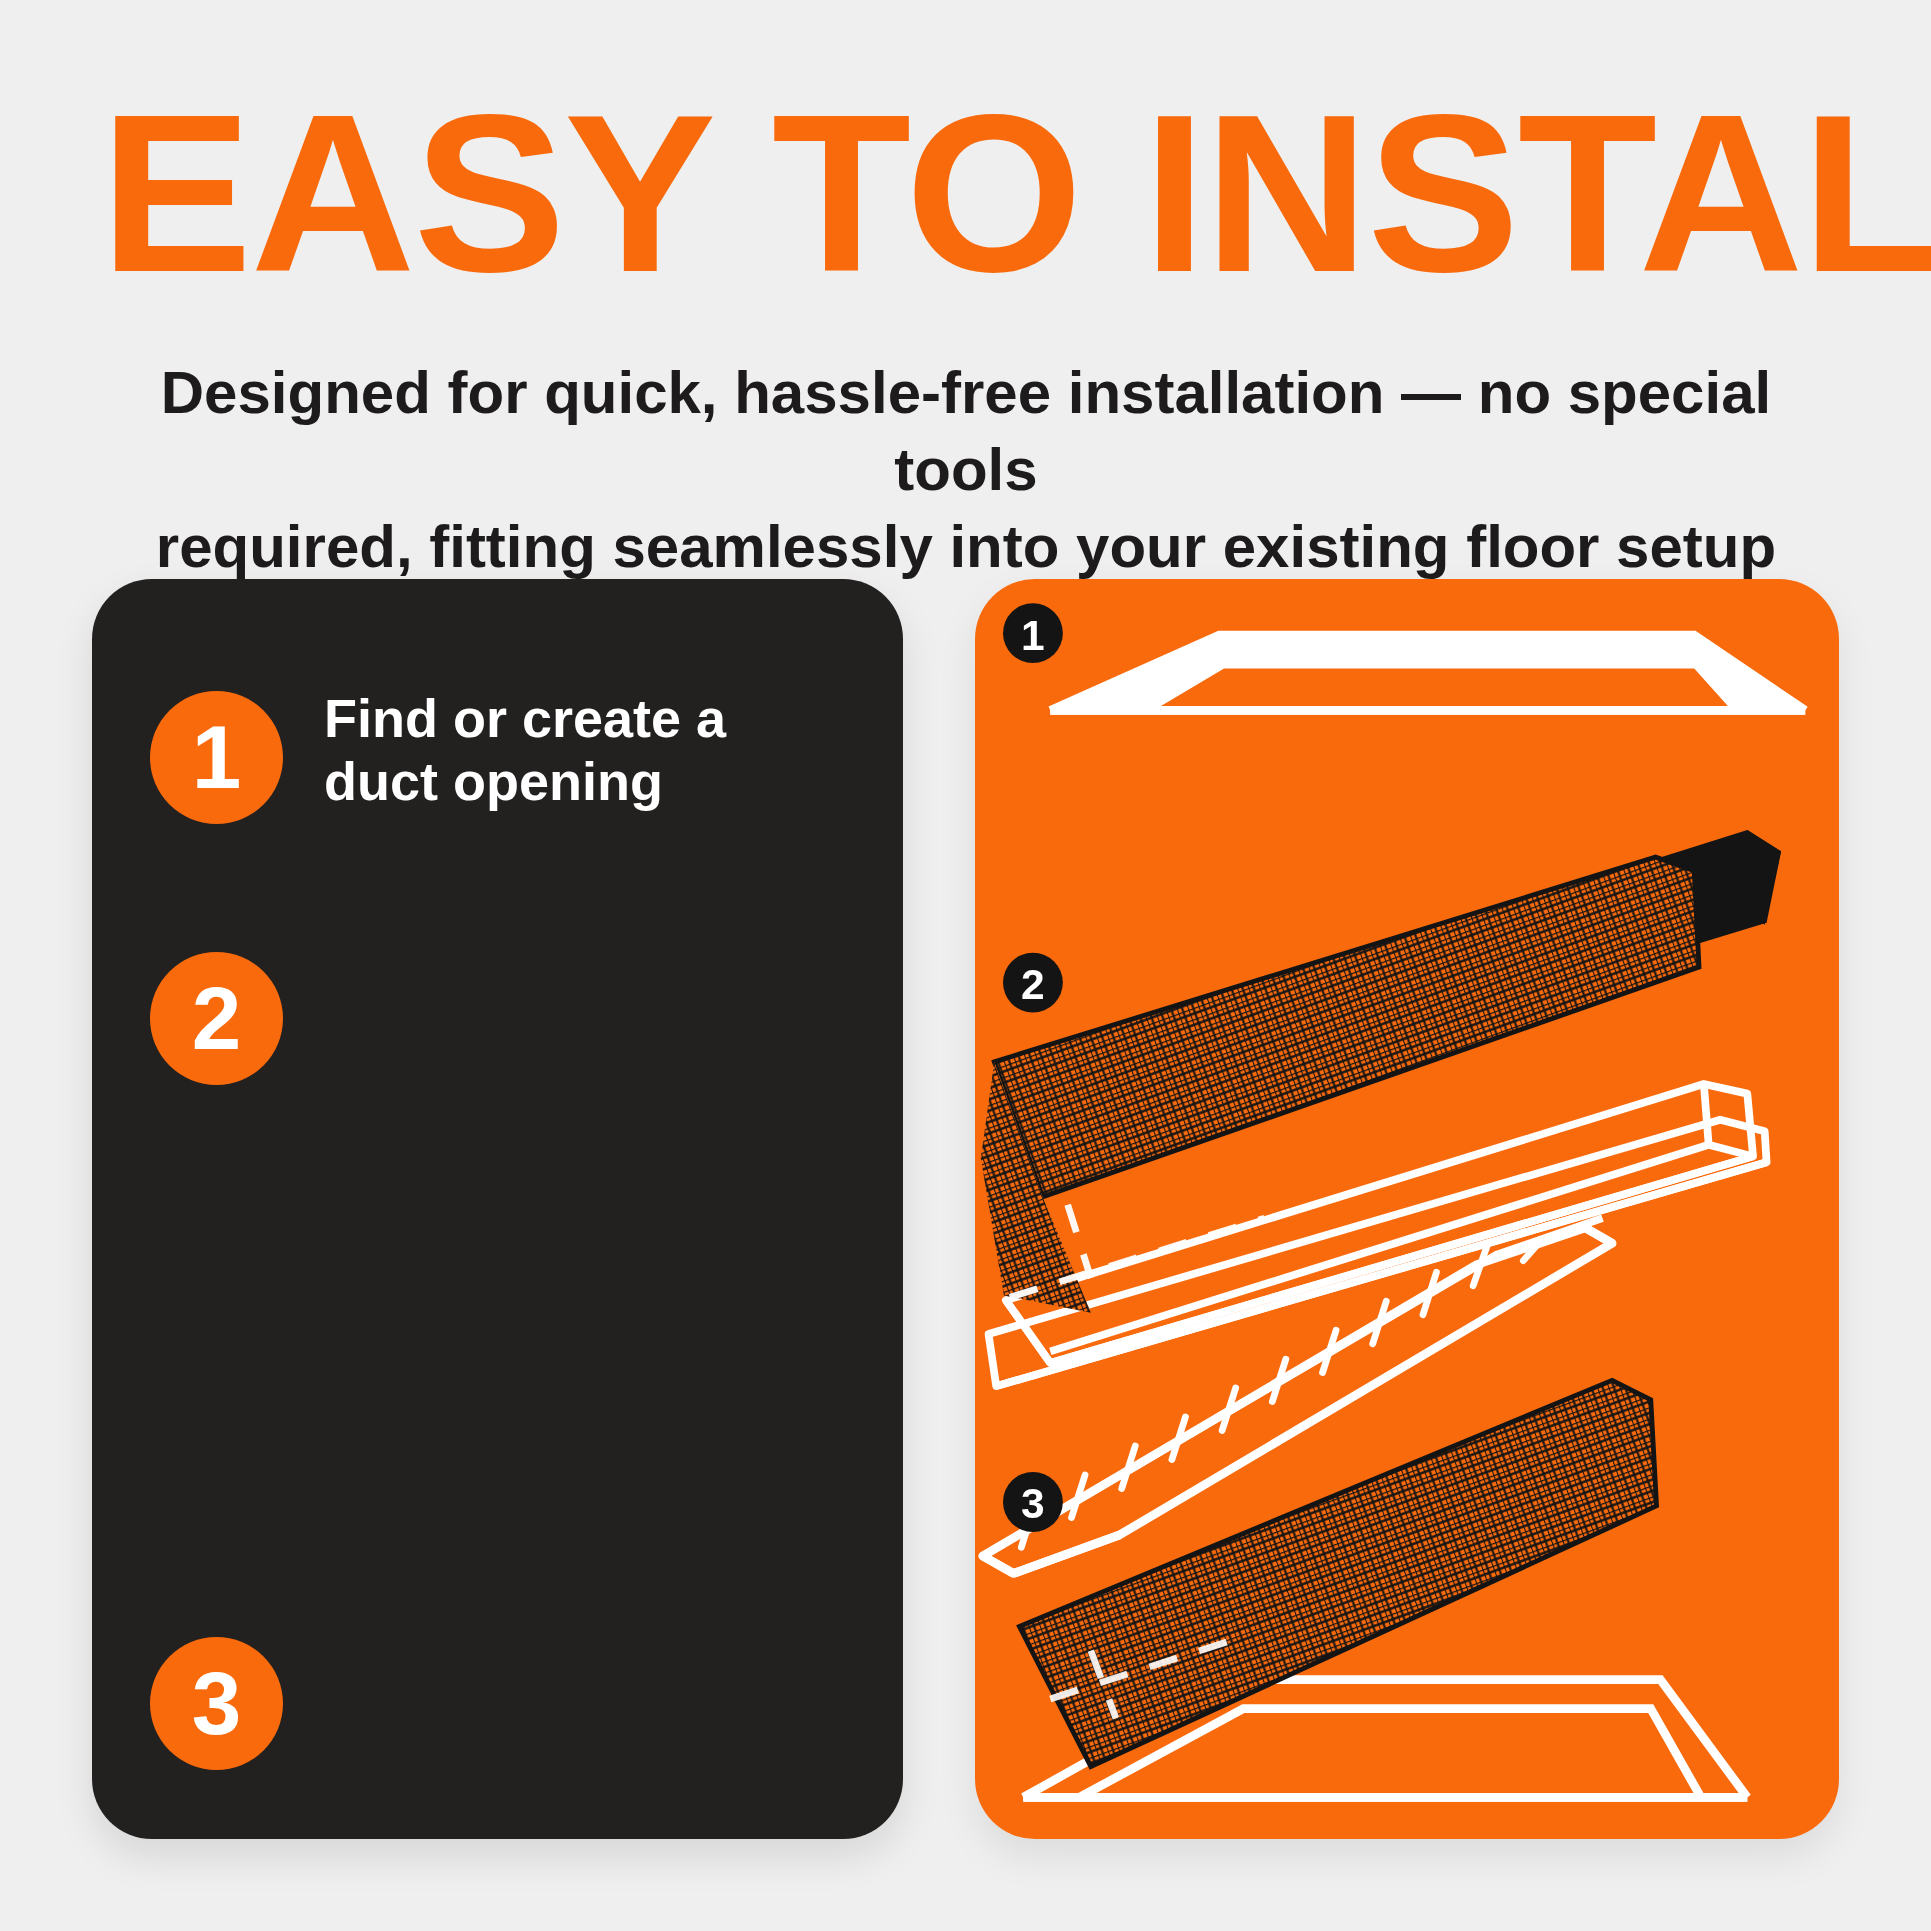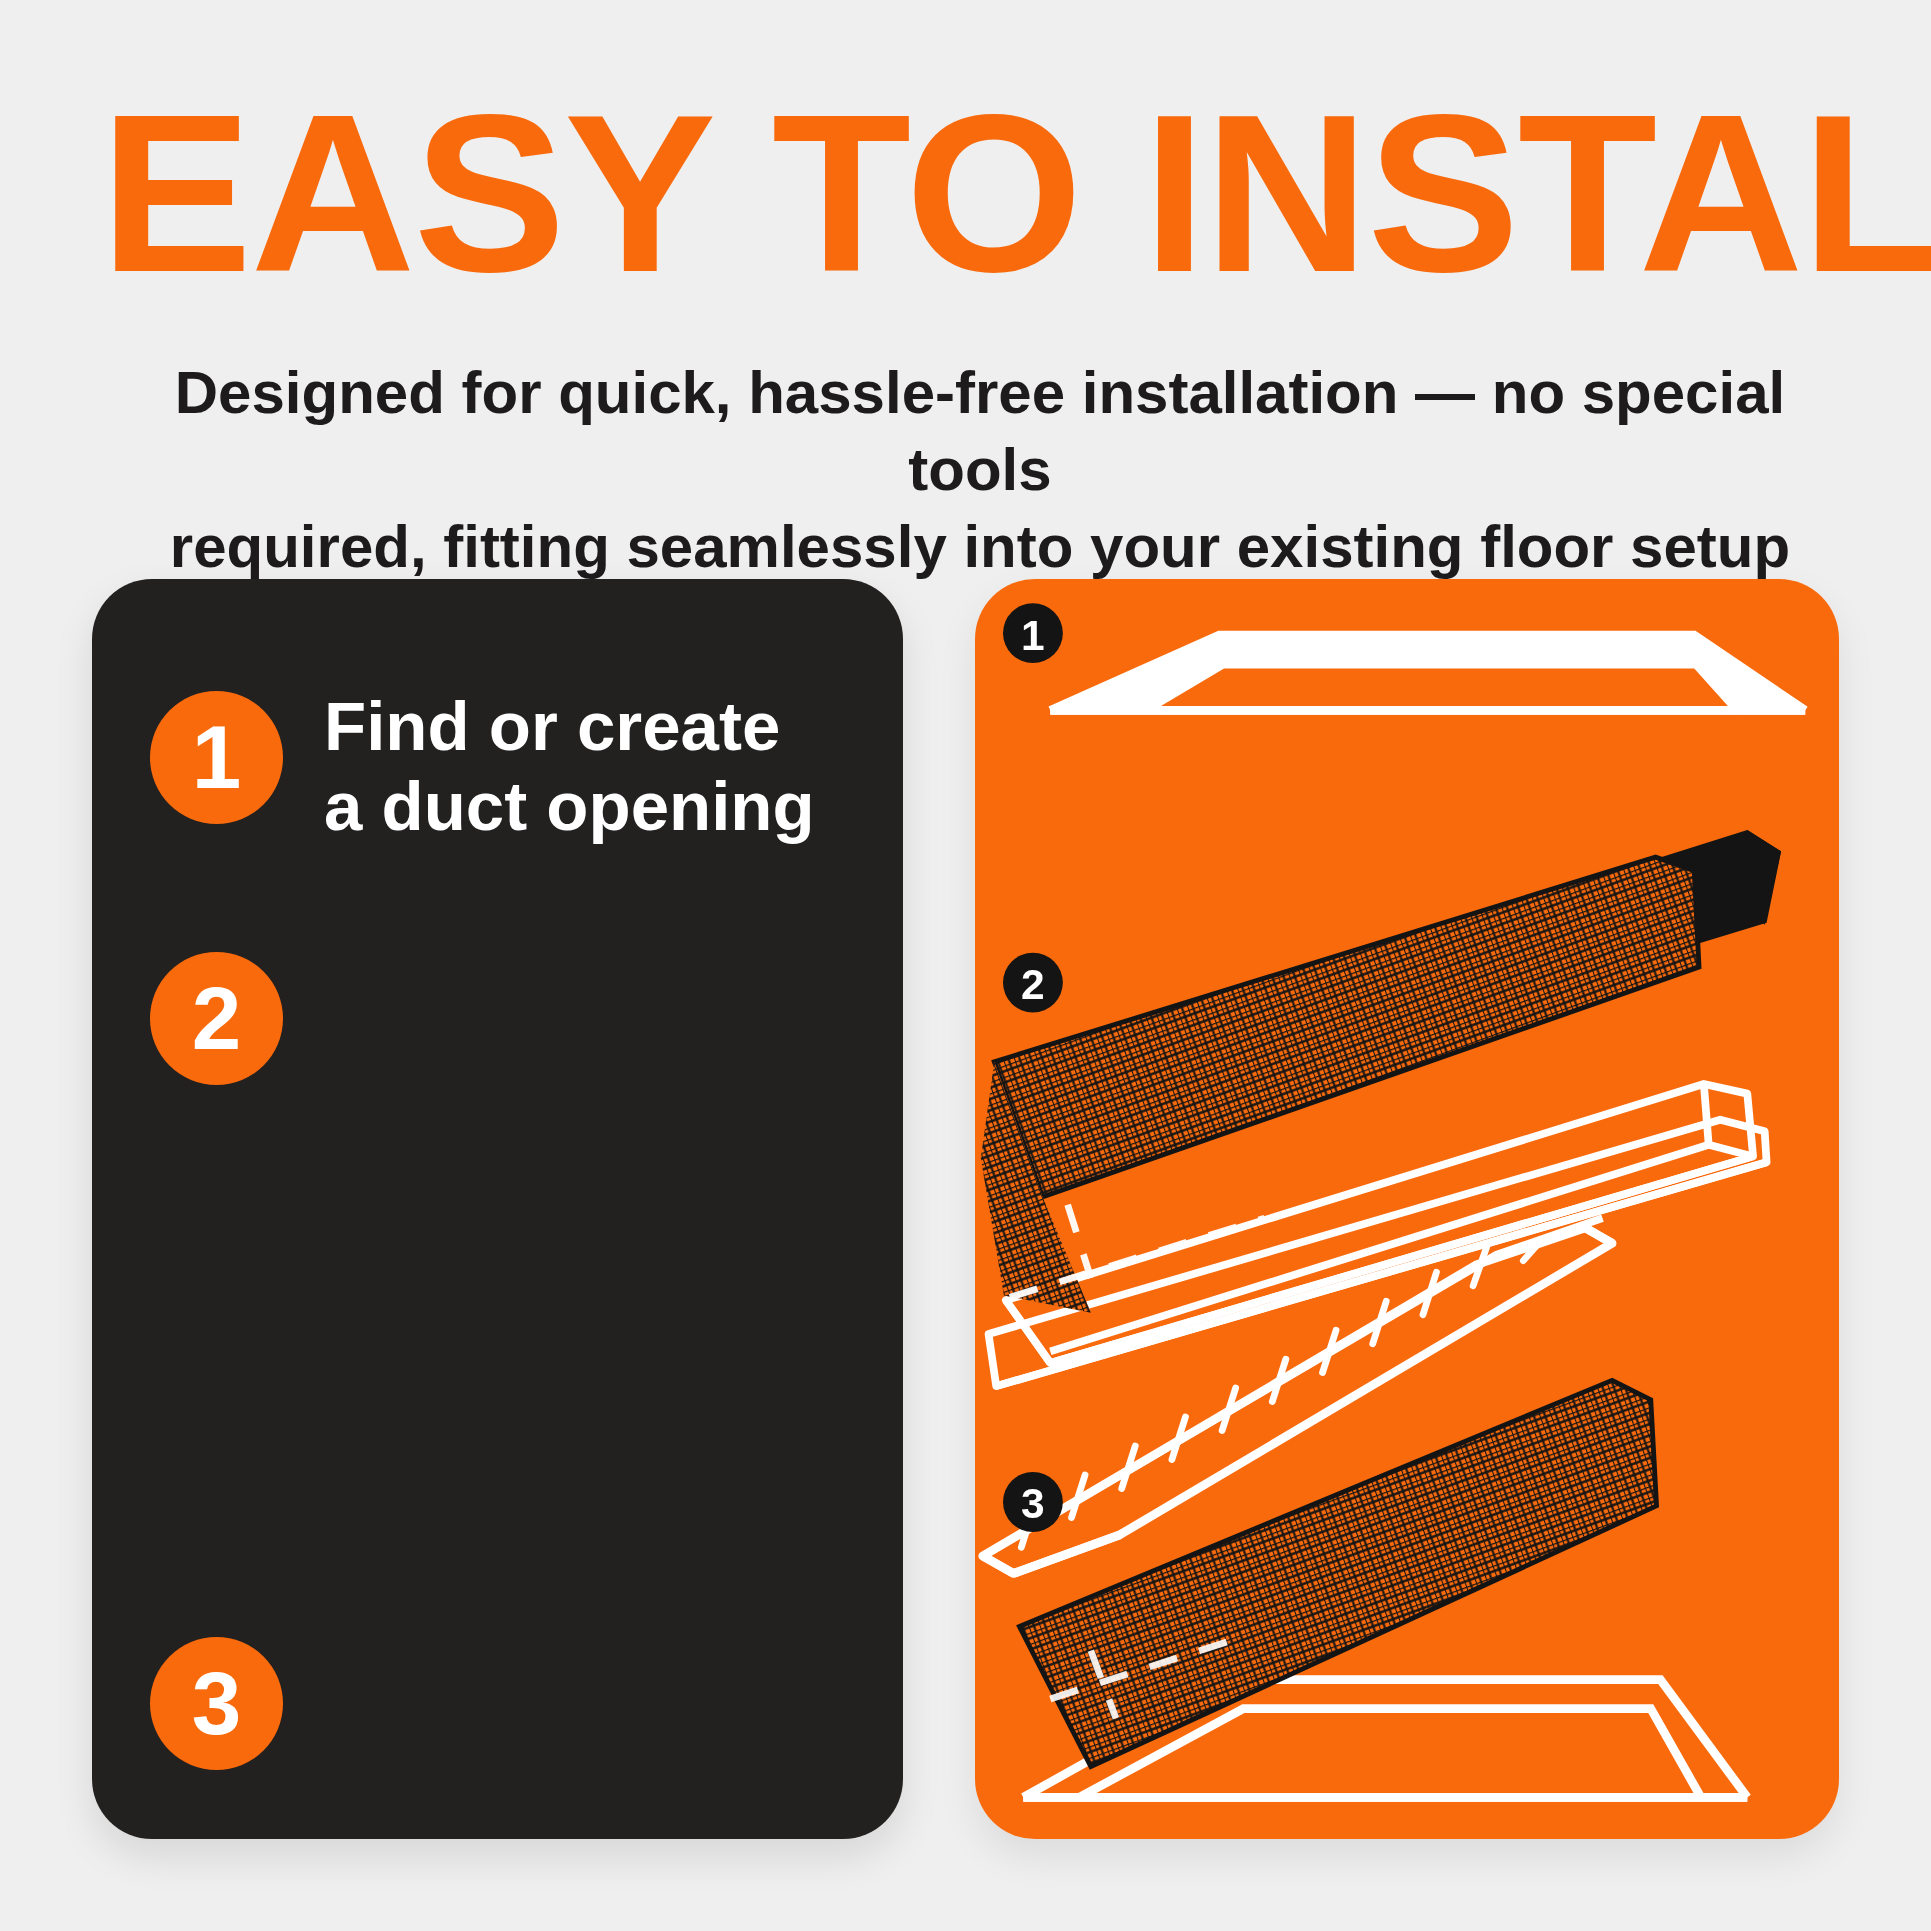--- a/index.html
+++ b/index.html
@@ -33,21 +33,21 @@
     font-weight: 700;
     letter-spacing: -1.9px;
     color: #f96a0c;
     transform: scaleX(1.02);
     transform-origin: left top;
     white-space: nowrap;
   }
 
   .subhead {
     position: absolute;
-    left: 111px;
+    left: 97px;
     top: 355px;
     width: 1738px;
     text-align: center;
     color: #1d1b1b;
     font-size: 60px;
     line-height: 1.28;
     font-weight: 700;
   }
   .subhead .line {
     display: block;
@@ -96,21 +96,21 @@
     display: flex;
     align-items: center;
     justify-content: center;
     line-height: 1;
     margin-top: 3.9px;
   }
 
   .step-text {
     margin-left: 41px;
     color: #ffffff;
-    font-size: 69px;
+    font-size: 54px;
     line-height: 1.16;
     font-weight: 700;
     max-width: 512px;
   }
 
   .panel-orange {
     position: absolute;
     left: 975px;
     top: 579px;
     width: 864px;

